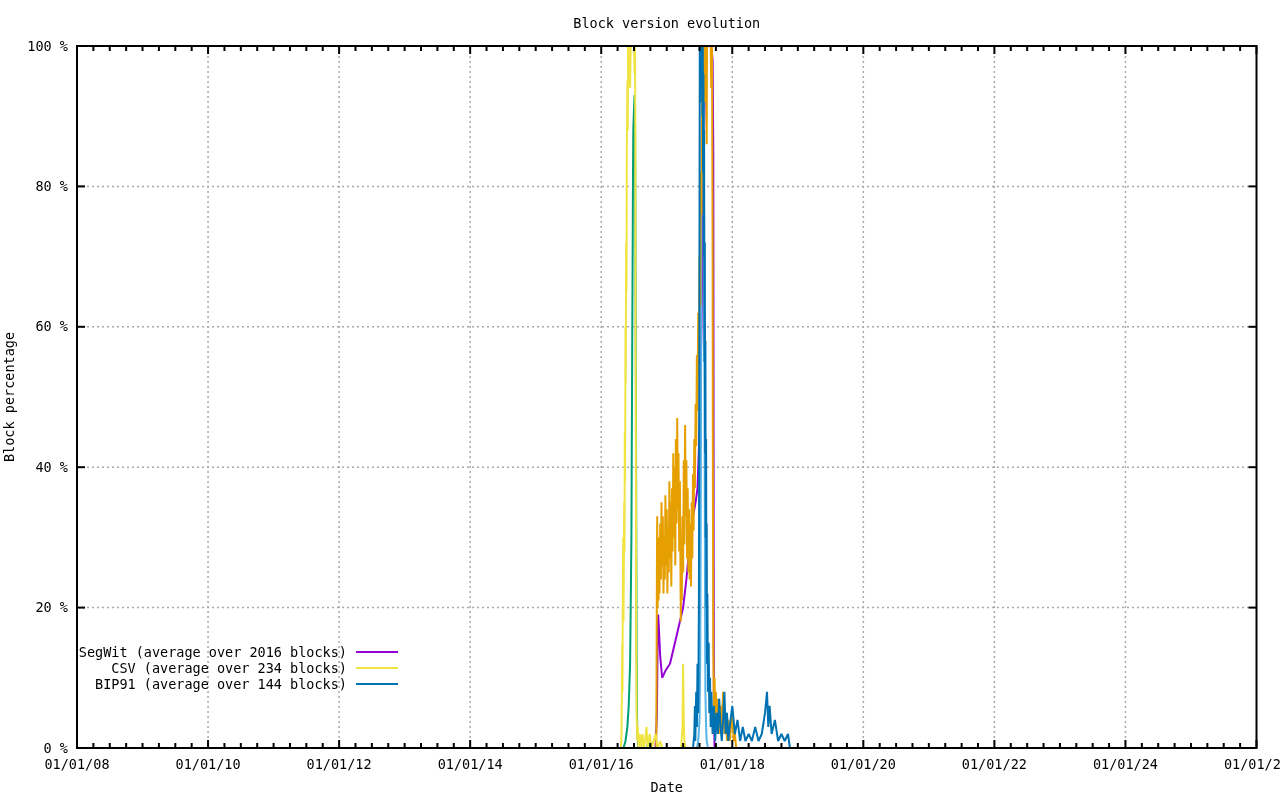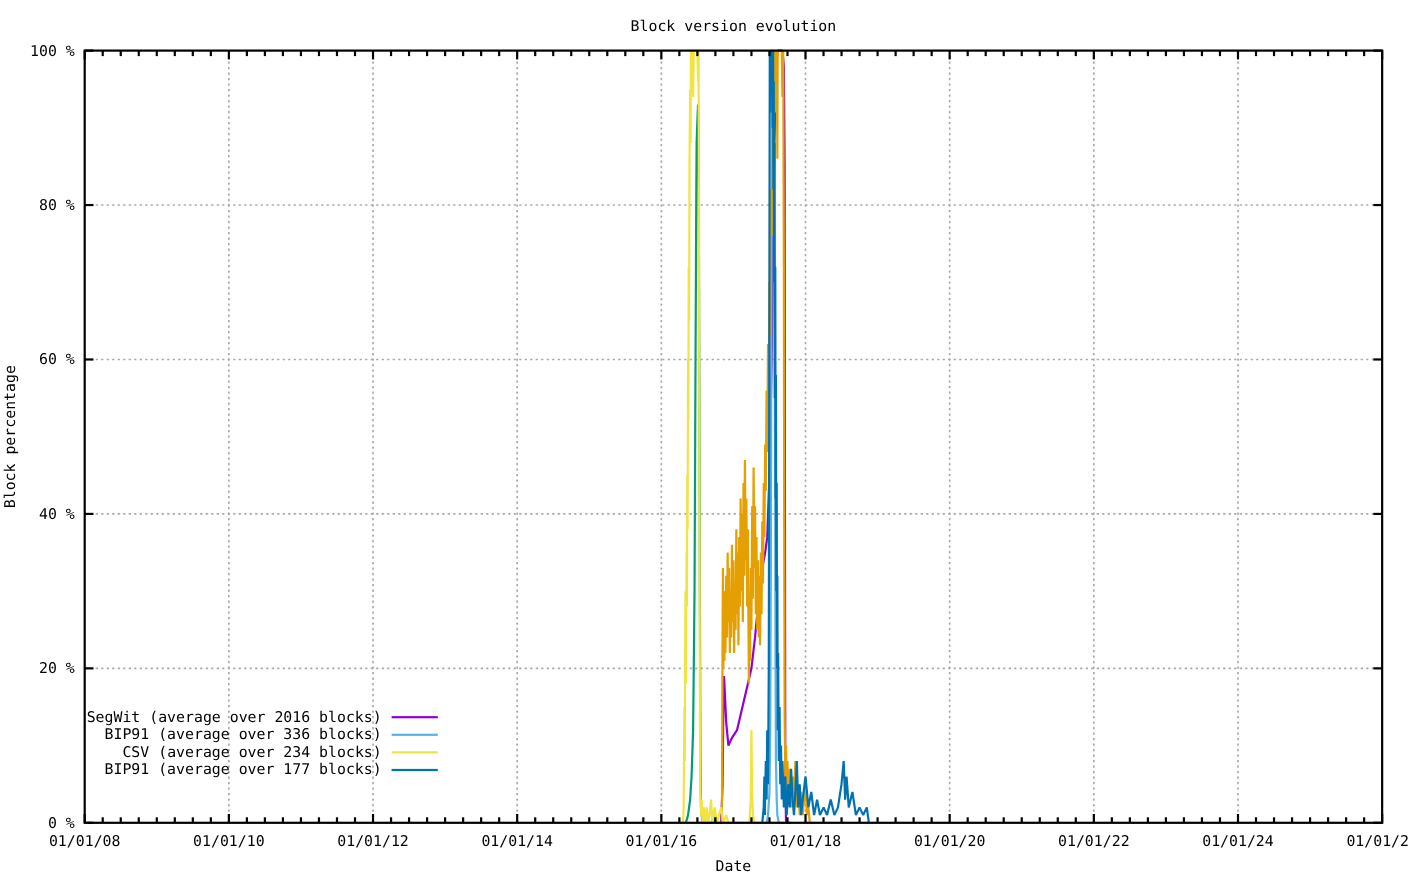--- a/index.html
+++ b/index.html
@@ -219,25 +219,21 @@
     <text x="666.75" y="792" text-anchor="middle">Date</text>
     <text x="14" y="397" text-anchor="middle" transform="rotate(-90 14 397)">Block percentage</text>
   </svg>
 
   <div id="legend">
     <div class="legend-row">
       <span class="legend-label">SegWit (average over 2016 blocks)</span>
       <span class="legend-swatch" style="background: rgb(148, 0, 211);"></span>
     </div>
     <div class="legend-row">
-      <span class="legend-label">BIP91 (average over 336 blocks)</span>
-      <span class="legend-swatch" style="background: rgb(86, 180, 233);"></span>
-    </div>
-    <div class="legend-row">
       <span class="legend-label">CSV (average over 234 blocks)</span>
       <span class="legend-swatch" style="background: rgb(240, 228, 66);"></span>
     </div>
     <div class="legend-row">
-      <span class="legend-label">BIP91 (average over 177 blocks)</span>
+      <span class="legend-label">BIP91 (average over 144 blocks)</span>
       <span class="legend-swatch" style="background: rgb(0, 114, 178);"></span>
     </div>
   </div>
 </div>
 
 </body></html>

